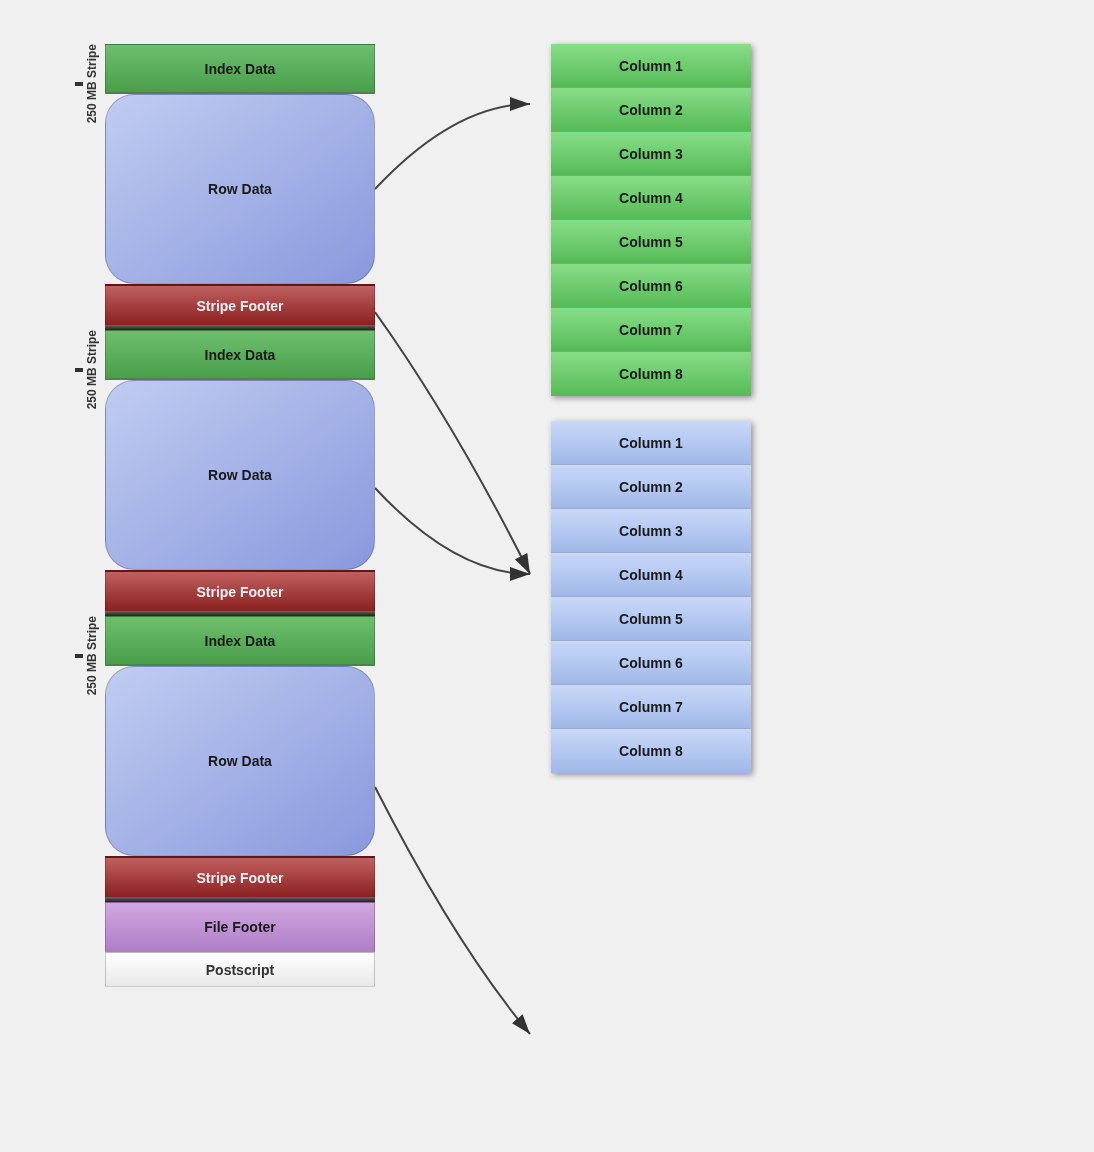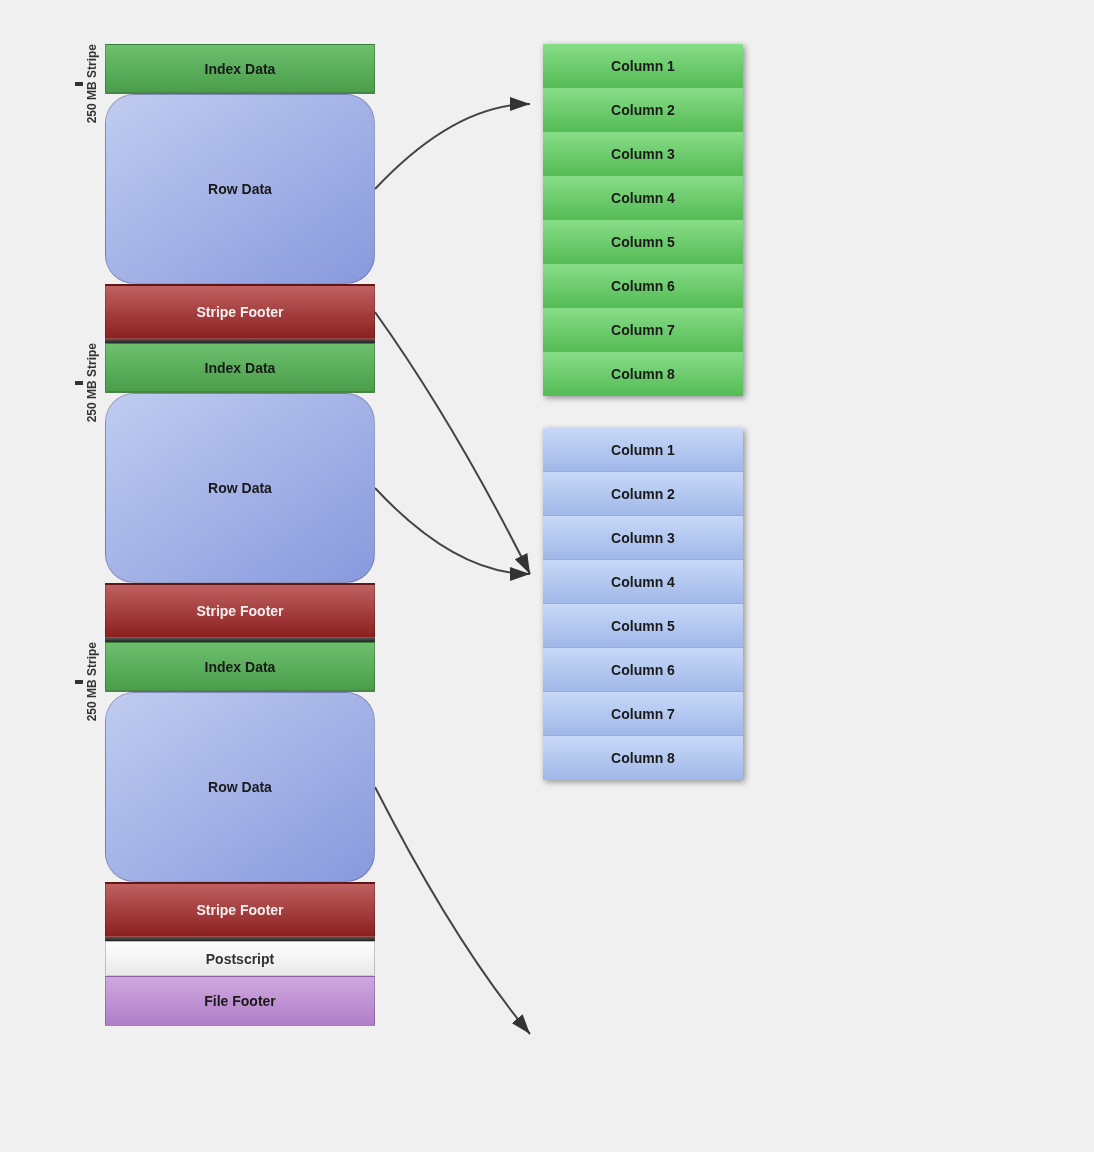--- a/index.html
+++ b/index.html
@@ -46,21 +46,21 @@
       border-bottom: 2px solid rgba(0,0,0,0.3);
     }
     .block-row {
       background: linear-gradient(to bottom right, #c0ccf0, #8899dd);
       height: 190px;
       color: #1a1a1a;
       border-radius: 29px;
     }
     .block-footer {
       background: linear-gradient(to bottom, #c06060, #8b2020);
-      height: 55px;
+      height: 42px;
       color: #f0f0f0;
       border-top: 2px solid rgba(0,0,0,0.3);
     }
     .block-file-footer {
       background: linear-gradient(to bottom, #d0a8e0, #b07ec8);
       height: 50px;
       color: #1a1a1a;
       border-top: 1px solid rgba(0,0,0,0.2);
     }
     .block-postscript {
@@ -79,22 +79,22 @@
     .arrows-area {
       position: relative;
       width: 160px;
       flex-shrink: 0;
     }
 
     
     .column-groups {
       display: flex;
       flex-direction: column;
-      gap: 32px;
-      margin-left: 8px;
+      gap: 25px;
+      margin-left: 16px;
     }
     .column-group {
       display: flex;
       flex-direction: column;
       width: 200px;
       box-shadow: 2px 2px 6px rgba(0,0,0,0.4);
     }
     .col-block {
       display: flex;
       align-items: center;
@@ -203,22 +203,22 @@
             <div class="line-v" style="height:340px;"></div>
             <div class="tick"></div>
           </div>
           <div class="stripe-label-vert">250 MB Stripe</div>
         </div>
         <div style="display:flex;flex-direction:column;width:270px;">
           <div class="block block-index">Index Data</div>
           <div class="block block-row">Row Data</div>
           <div class="block block-footer">Stripe Footer</div>
           <div class="stripe-divider"></div>
+          <div class="block block-file-footer">File Footer</div>
           <div class="block block-postscript">Postscript</div>
-          <div class="block block-file-footer">File Footer</div>
         </div>
       </div>
 
     </div>
   </div>
 
   <div class="arrows-area">
     <svg width="160" height="1060" viewBox="0 0 160 1060" xmlns="http://www.w3.org/2000/svg">
       <defs>
         <marker id="arrow" markerWidth="10" markerHeight="7" refX="10" refY="3.5" orient="auto">

